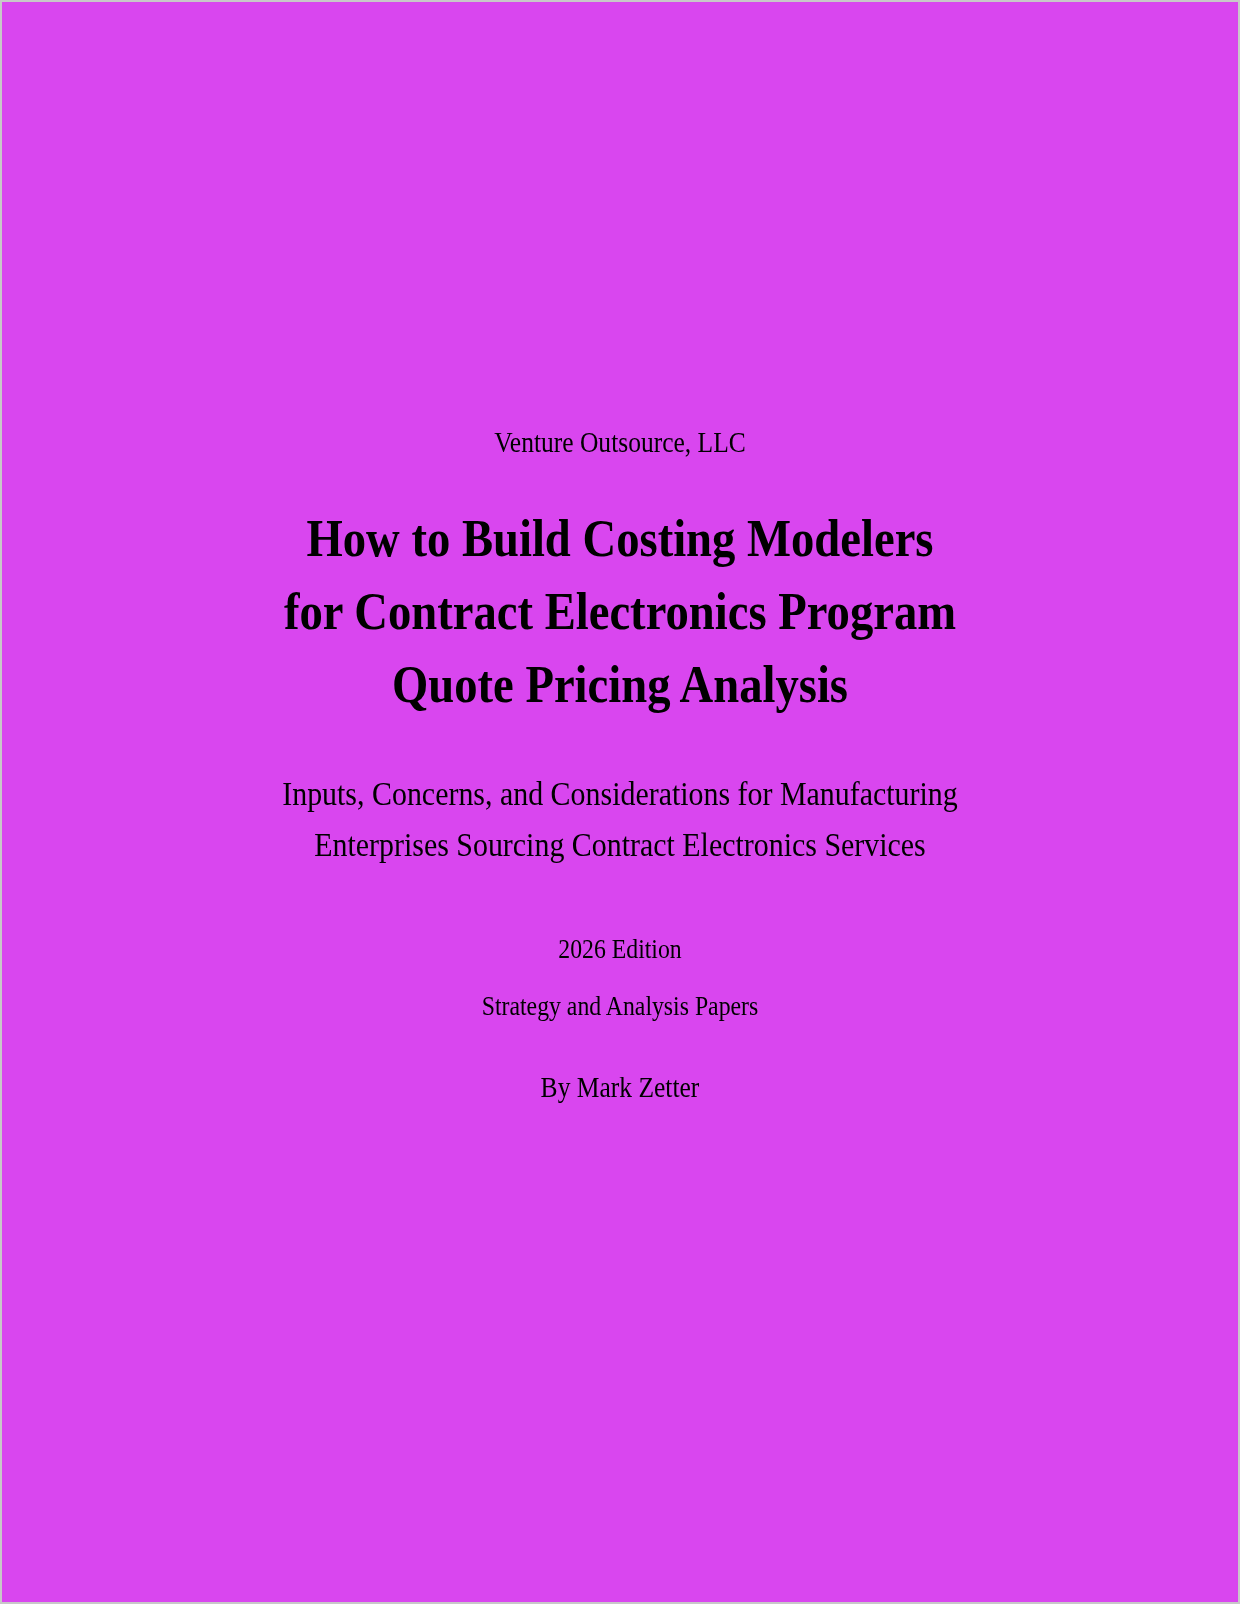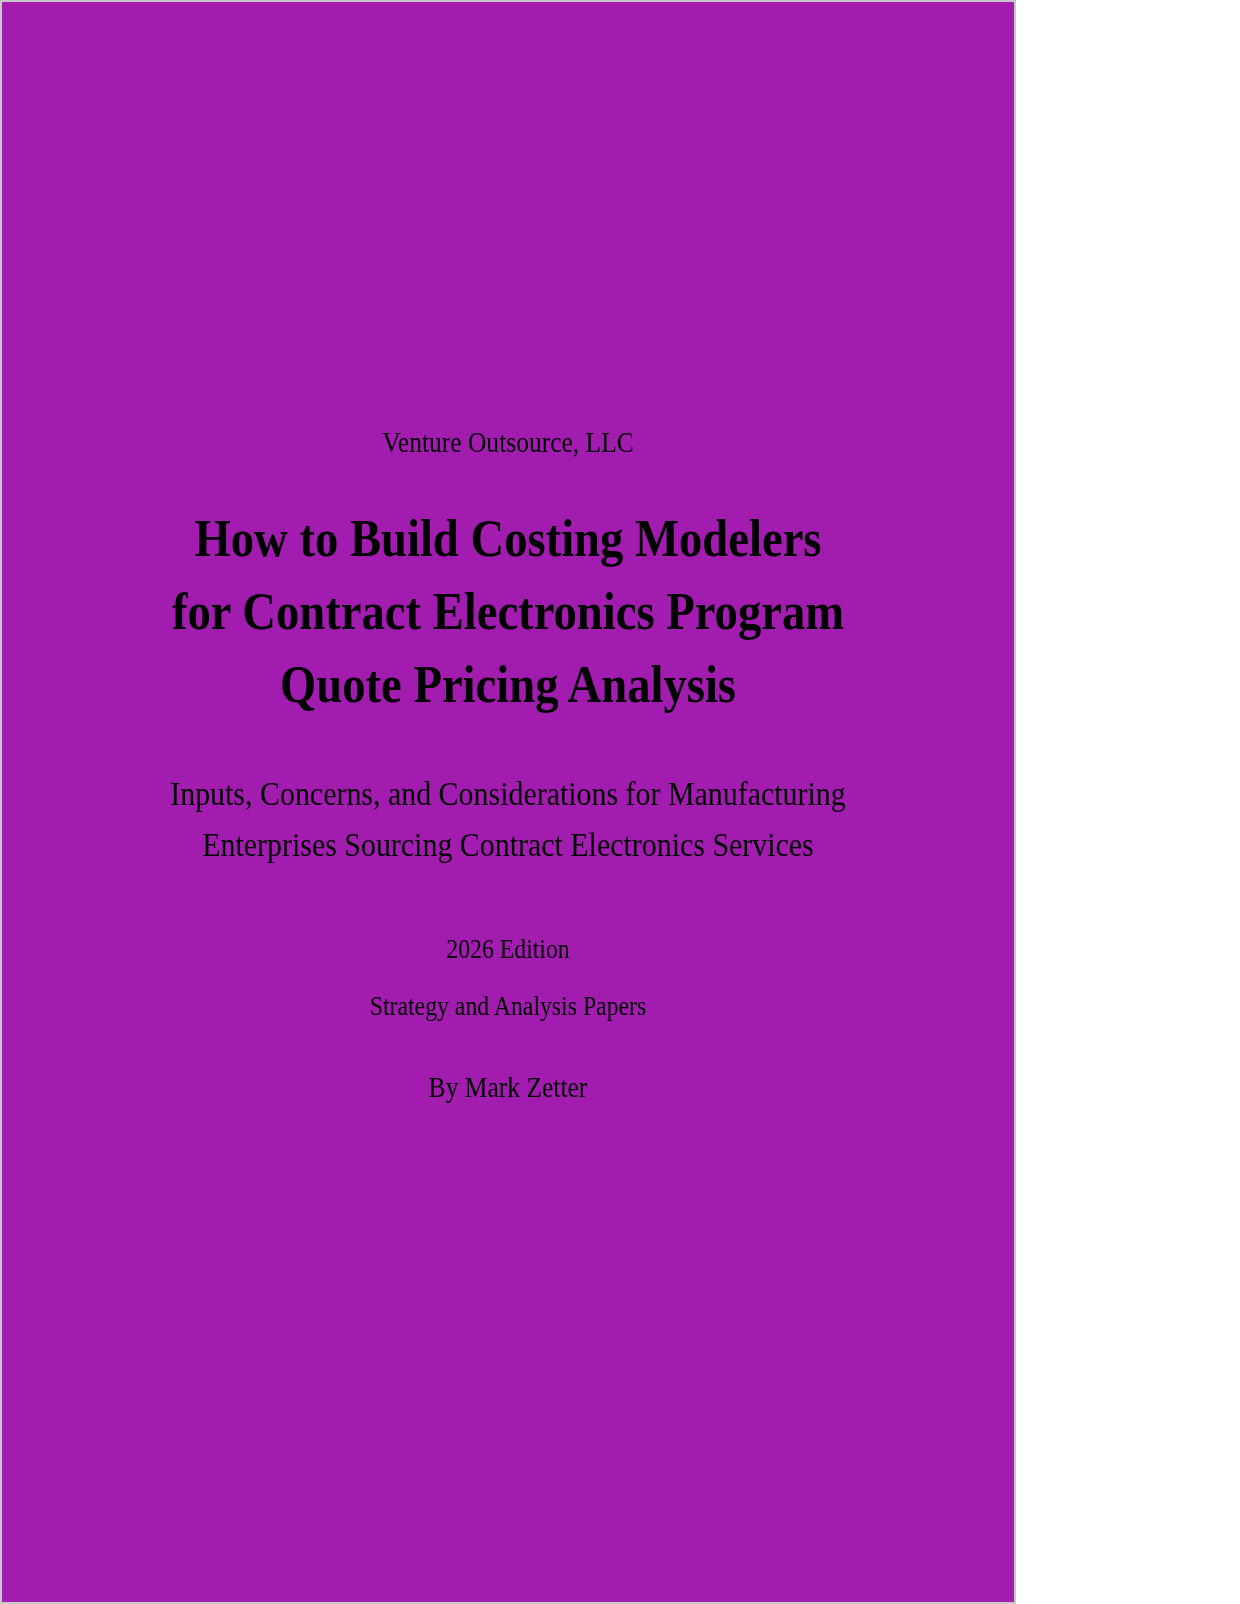--- a/index.html
+++ b/index.html
@@ -2,24 +2,24 @@
 <html><head>
 <meta charset="utf-8">
 <style>
   html, body {
     margin: 0;
     padding: 0;
     background: #ffffff;
   }
   .page {
     position: relative;
-    width: 1016px;
+    width: 1240px;
     height: 1604px;
     box-sizing: border-box;
-    background: #a21caf;
+    background: #d946ef;
     border: 2px solid #c8c8c8;
     overflow: hidden;
     font-family: "Liberation Serif", "DejaVu Serif", serif;
     color: #000000;
   }
   .textblock {
     position: absolute;
     left: 0;
     width: 100%;
     text-align: center;

